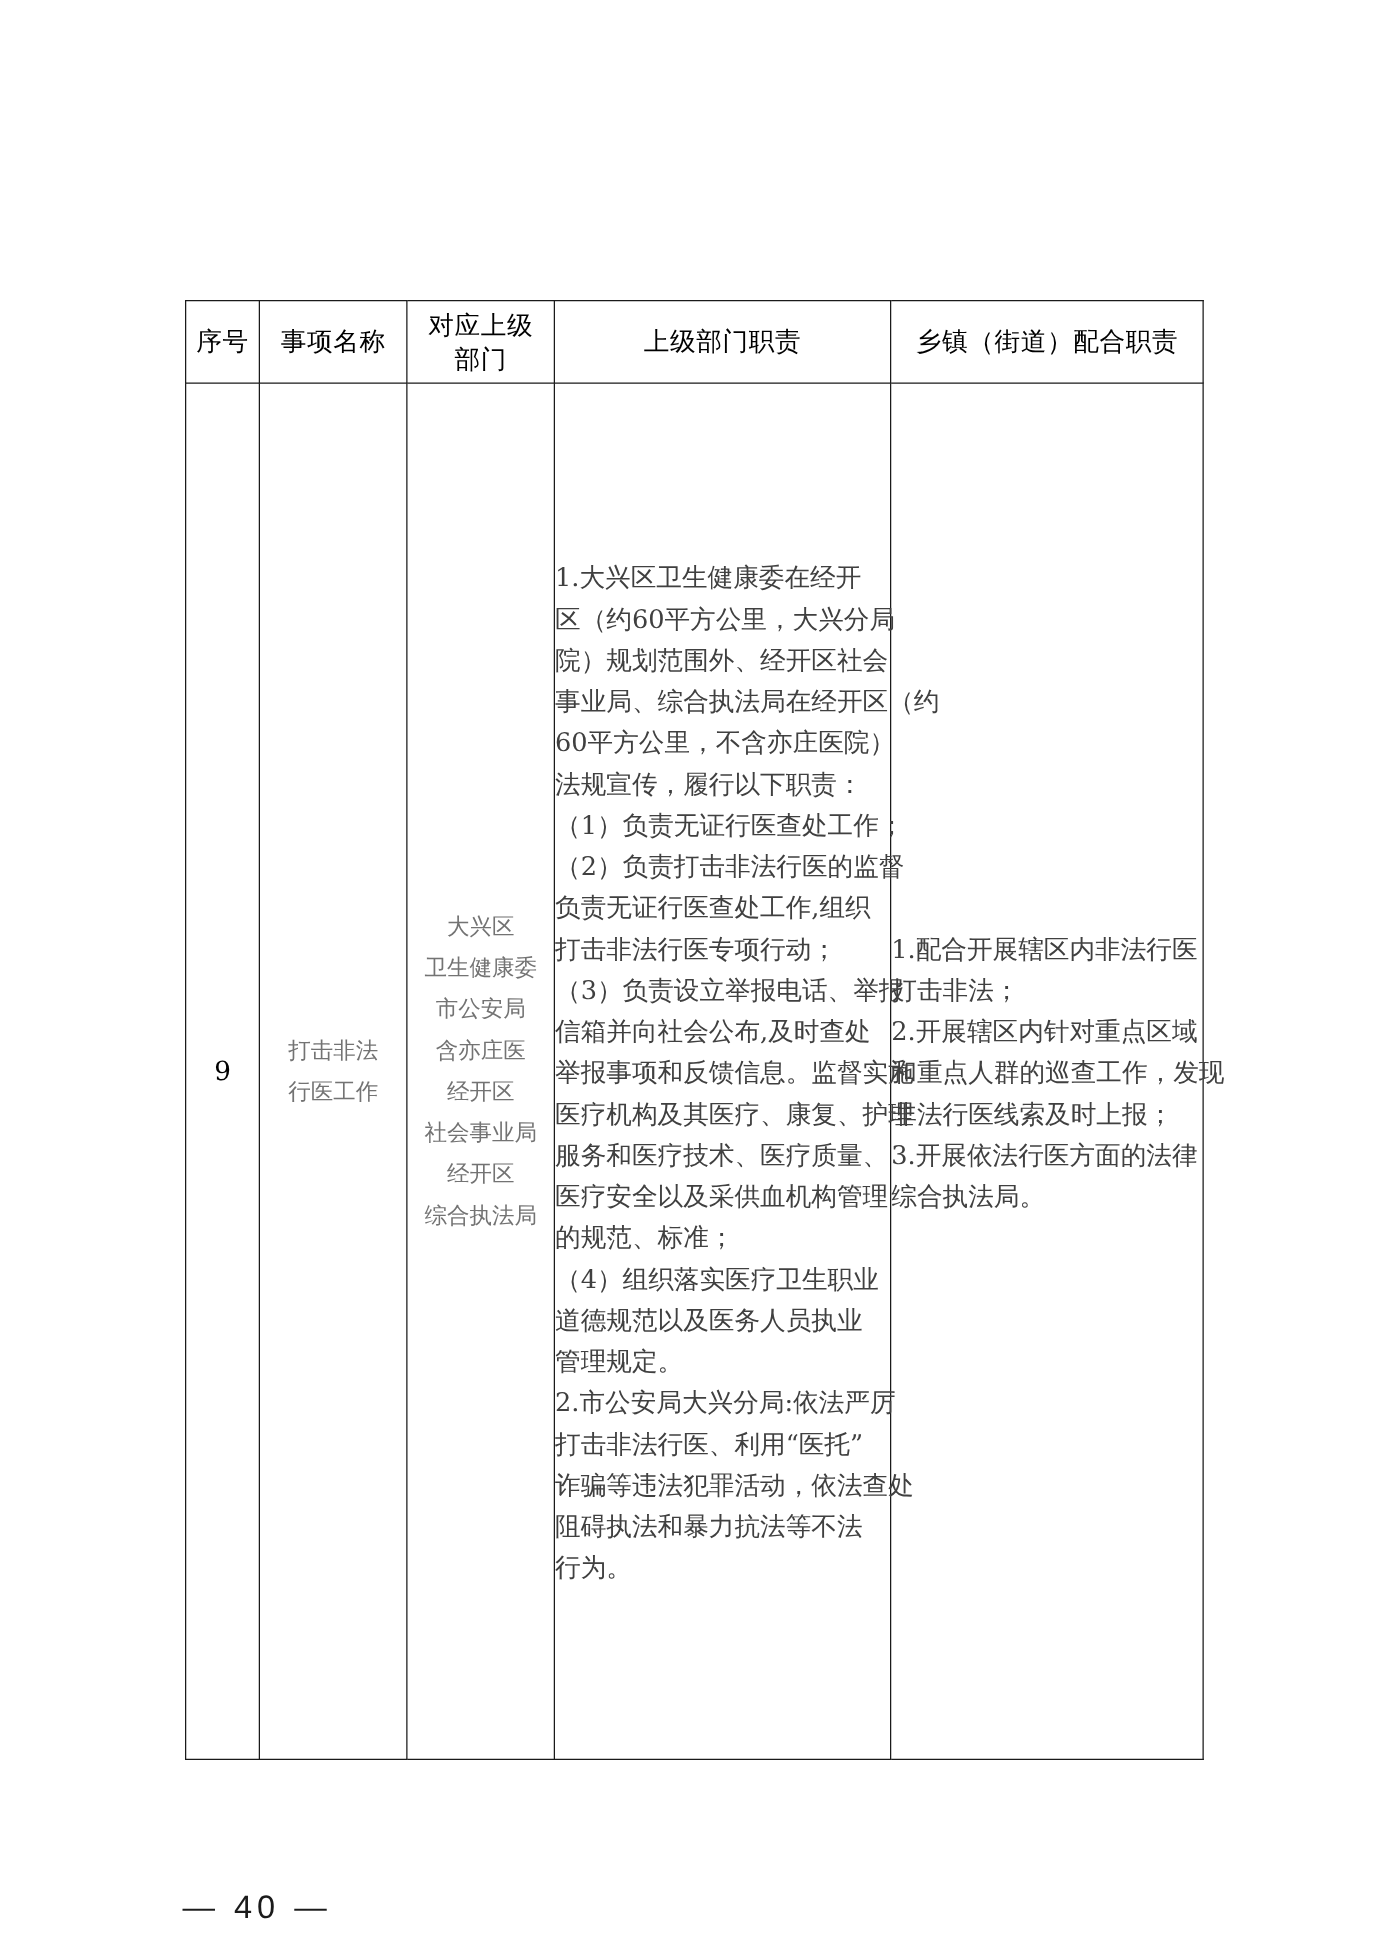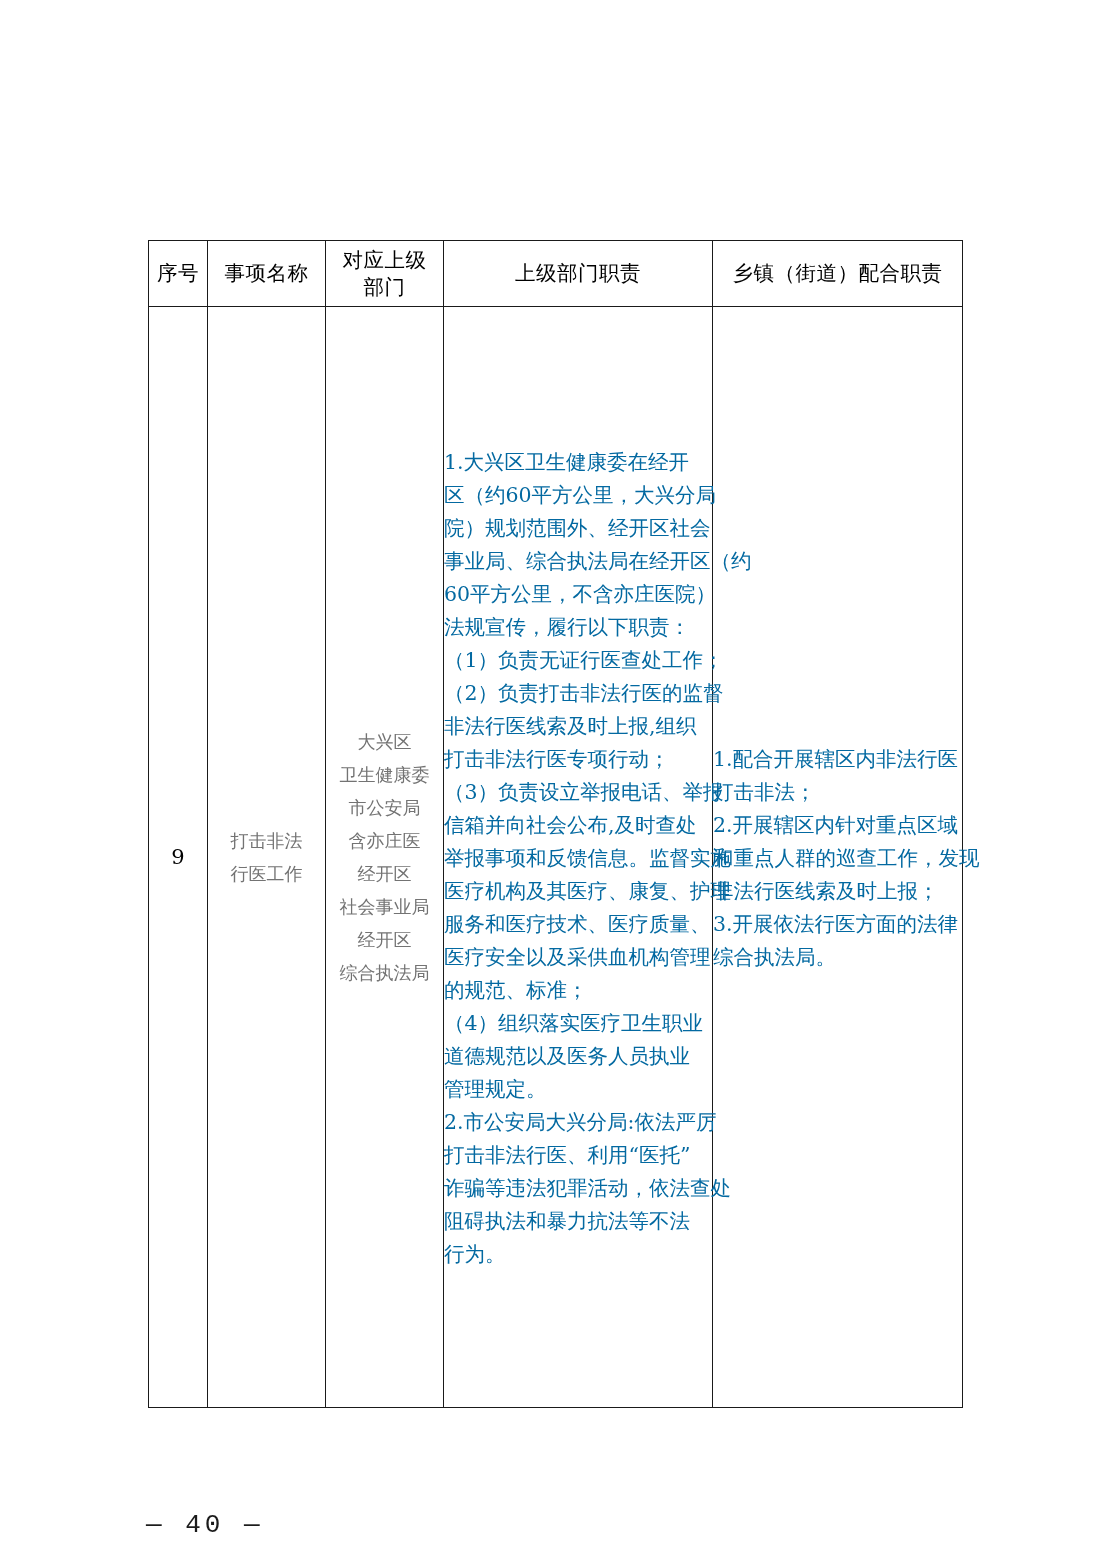--- a/index.html
+++ b/index.html
@@ -59,33 +59,33 @@
     font-family:"DejaVu Serif",serif;
     font-size:21px;
     text-align:center;
     color:#000;
   }
 
   .cell-para{
     padding:0 6px 0 7px;
     font-size:20.5px;
     line-height:33px;
-    color:#0369a1;
+    color:#404040;
     text-align:left;
   }
   .cell-para .ln{display:block;white-space:nowrap;}
 
   .col4-inner{padding-top:2px;}
   .col5-inner{padding-top:2px;}
 
   
   .folio{
     position:absolute;
     left:146px;top:1462px;
-    font-family:Liberation Mono, monospace;
+    font-family:Liberation Sans, sans-serif;
     font-size:26px;
     letter-spacing:4px;
     color:#1b1b1b;
   }
 </style>
 </head>
 <body>
 
 <div class="page">
 
@@ -145,21 +145,21 @@
         <td class="body-cell cell-para">
           <div class="col4-inner">
             <span class="ln">1.大兴区卫生健康委在经开</span>
             <span class="ln">区（约60平方公里，大兴分局</span>
             <span class="ln">院）规划范围外、经开区社会</span>
             <span class="ln">事业局、综合执法局在经开区（约</span>
             <span class="ln">60平方公里，不含亦庄医院）</span>
             <span class="ln">法规宣传，履行以下职责：</span>
             <span class="ln">（1）负责无证行医查处工作；</span>
             <span class="ln">（2）负责打击非法行医的监督</span>
-            <span class="ln">非法行医线索及时上报,组织</span>
+            <span class="ln">负责无证行医查处工作,组织</span>
             <span class="ln">打击非法行医专项行动；</span>
             <span class="ln">（3）负责设立举报电话、举报</span>
             <span class="ln">信箱并向社会公布,及时查处</span>
             <span class="ln">举报事项和反馈信息。监督实施</span>
             <span class="ln">医疗机构及其医疗、康复、护理</span>
             <span class="ln">服务和医疗技术、医疗质量、</span>
             <span class="ln">医疗安全以及采供血机构管理</span>
             <span class="ln">的规范、标准；</span>
             <span class="ln">（4）组织落实医疗卫生职业</span>
             <span class="ln">道德规范以及医务人员执业</span>

